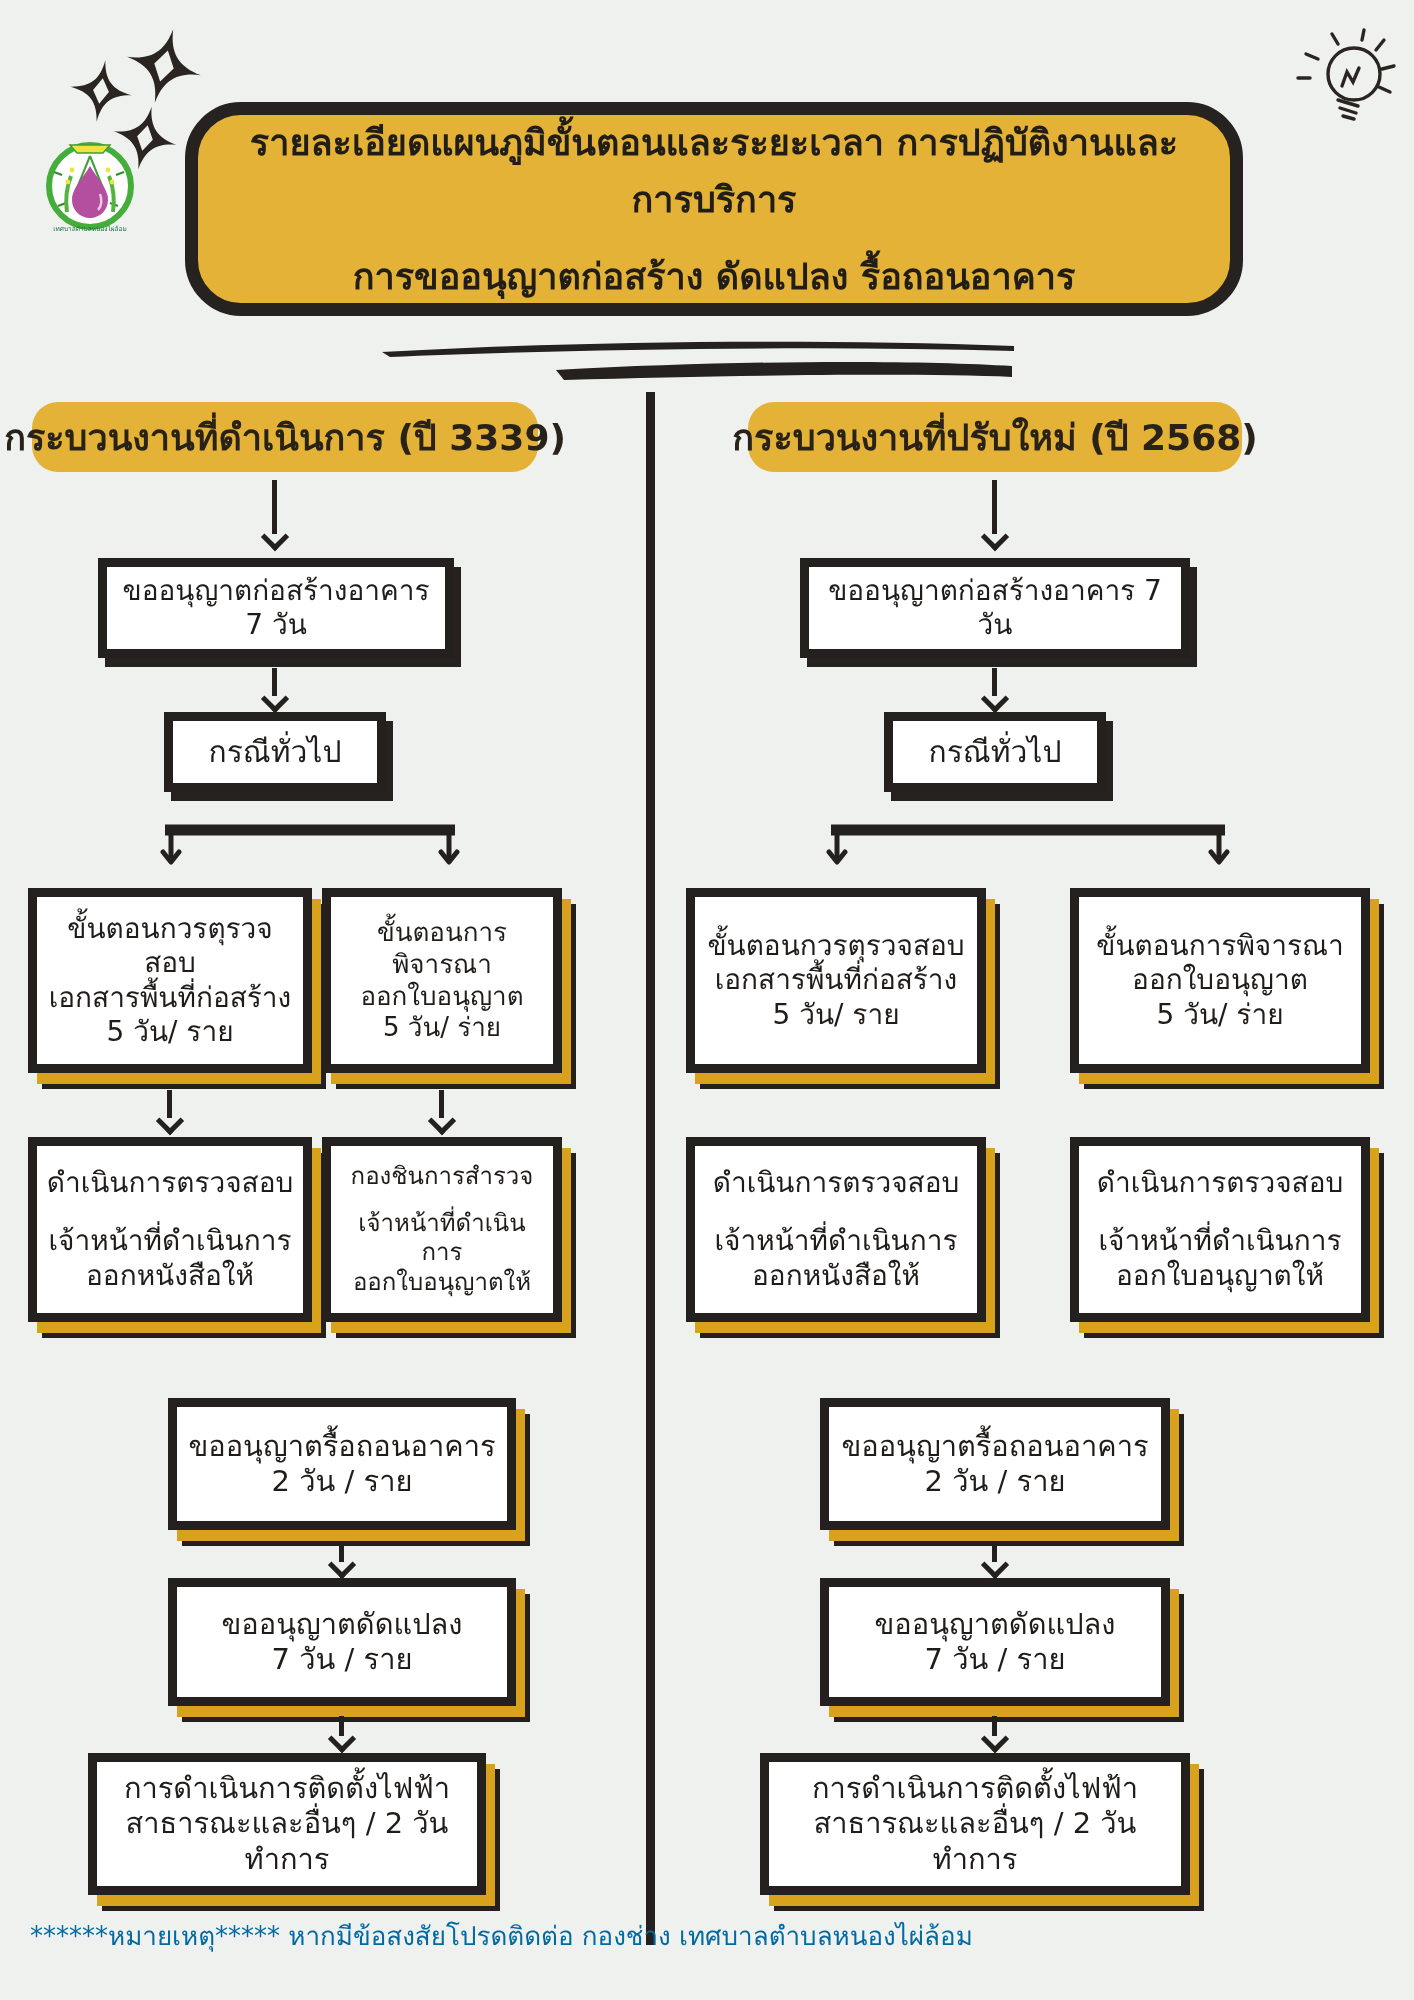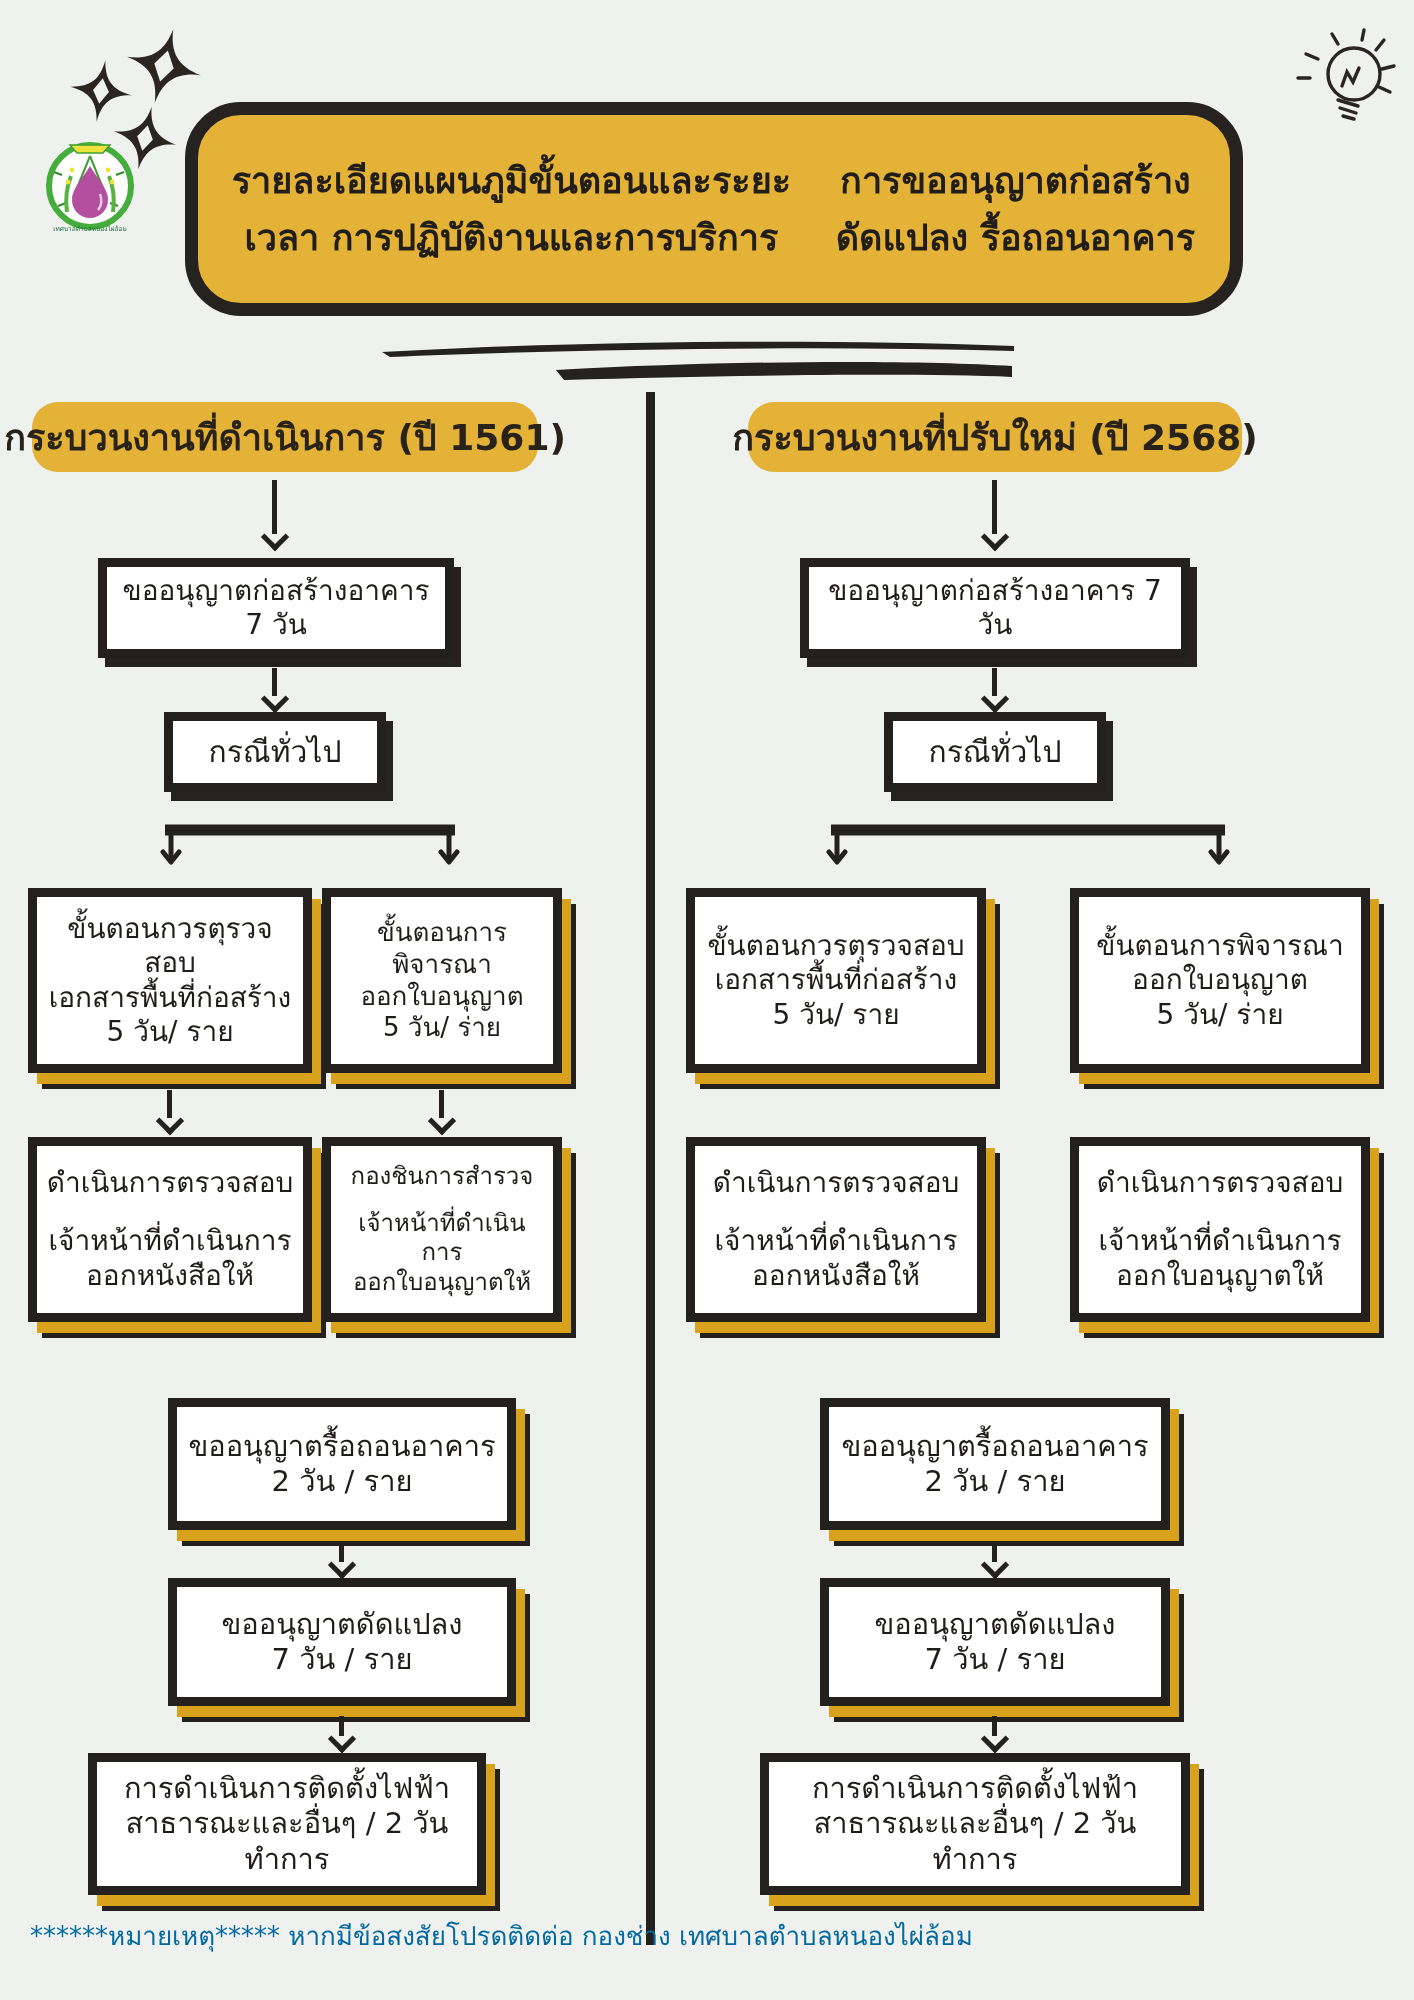--- a/index.html
+++ b/index.html
@@ -3,21 +3,21 @@
 <meta charset="utf-8">
 <style>
   :root{
     --bg:#eff1ee; --yellow:#e3b236; --ink:#23201d; --gold:#d9a21c; --txt:#1f1c19;
   }
   html,body{margin:0;padding:0;background:var(--bg);}
   .page{position:relative;width:1414px;height:2000px;background:var(--bg);overflow:hidden;
         font-family:"DejaVu Sans","Liberation Sans",sans-serif;color:var(--txt);}
   .abs{position:absolute;}
   .main-header{position:absolute;left:185px;top:102px;width:1058px;height:214px;background:var(--yellow);
-        border:13px solid #262220;border-radius:56px;display:flex;flex-direction:row;align-items:center;
+        border:13px solid #262220;border-radius:56px;display:flex;flex-direction:column;align-items:center;
         justify-content:center;gap:20px;box-sizing:border-box;font-weight:600;font-size:36px;color:#211d18;
         text-align:center;padding:0 22px;}
   .pill{position:absolute;background:var(--yellow);border-radius:26px;display:flex;align-items:center;
         justify-content:center;font-weight:600;font-size:36px;color:#282218;box-sizing:border-box;white-space:nowrap;}
   .box{position:absolute;background:#ffffff;border:9px solid var(--ink);display:flex;flex-direction:column;
         align-items:center;justify-content:center;text-align:center;font-weight:500;line-height:1.22;
         color:var(--txt);box-sizing:border-box;padding:16px 8px;}
   .sh-dark{box-shadow:7px 9px 0 #262220;}
   .sh-gold{box-shadow:9px 11px 0 var(--gold),14px 16px 0 var(--ink);}
   .varrow{position:absolute;width:5px;background:var(--ink);}
@@ -75,21 +75,21 @@
     <div>รายละเอียดแผนภูมิขั้นตอนและระยะเวลา การปฏิบัติงานและการบริการ</div>
     <div>การขออนุญาตก่อสร้าง ดัดแปลง รื้อถอนอาคาร</div>
   </div>
 
   <svg class="abs" style="left:378px;top:334px" width="640" height="52" viewBox="0 0 640 52">
     <path d="M4 18 C180 8 420 4 636 12 L636 17 C420 11 180 16 12 23 Z" fill="#24211e"></path>
     <path d="M178 36 C360 26 540 26 634 32 L634 43 C540 39 360 41 186 46 Z" fill="#24211e"></path>
   </svg>
 
   <div class="pill" style="left:32px;top:402px;width:506px;height:70px;">
-    <span>กระบวนงานที่ดำเนินการ (ปี 1561)</span>
+    <span>กระบวนงานที่ดำเนินการ (ปี 3339)</span>
   </div>
   <div class="pill" style="left:748px;top:402px;width:494px;height:70px;">
     <span>กระบวนงานที่ปรับใหม่ (ปี 2568)</span>
   </div>
 
   <div class="divider"></div>
 
   <div class="varrow" style="left:272px;top:480px;height:54px"></div>
 
   <div class="box sh-dark" style="left:98px;top:558px;width:356px;height:100px;font-size:28px">

